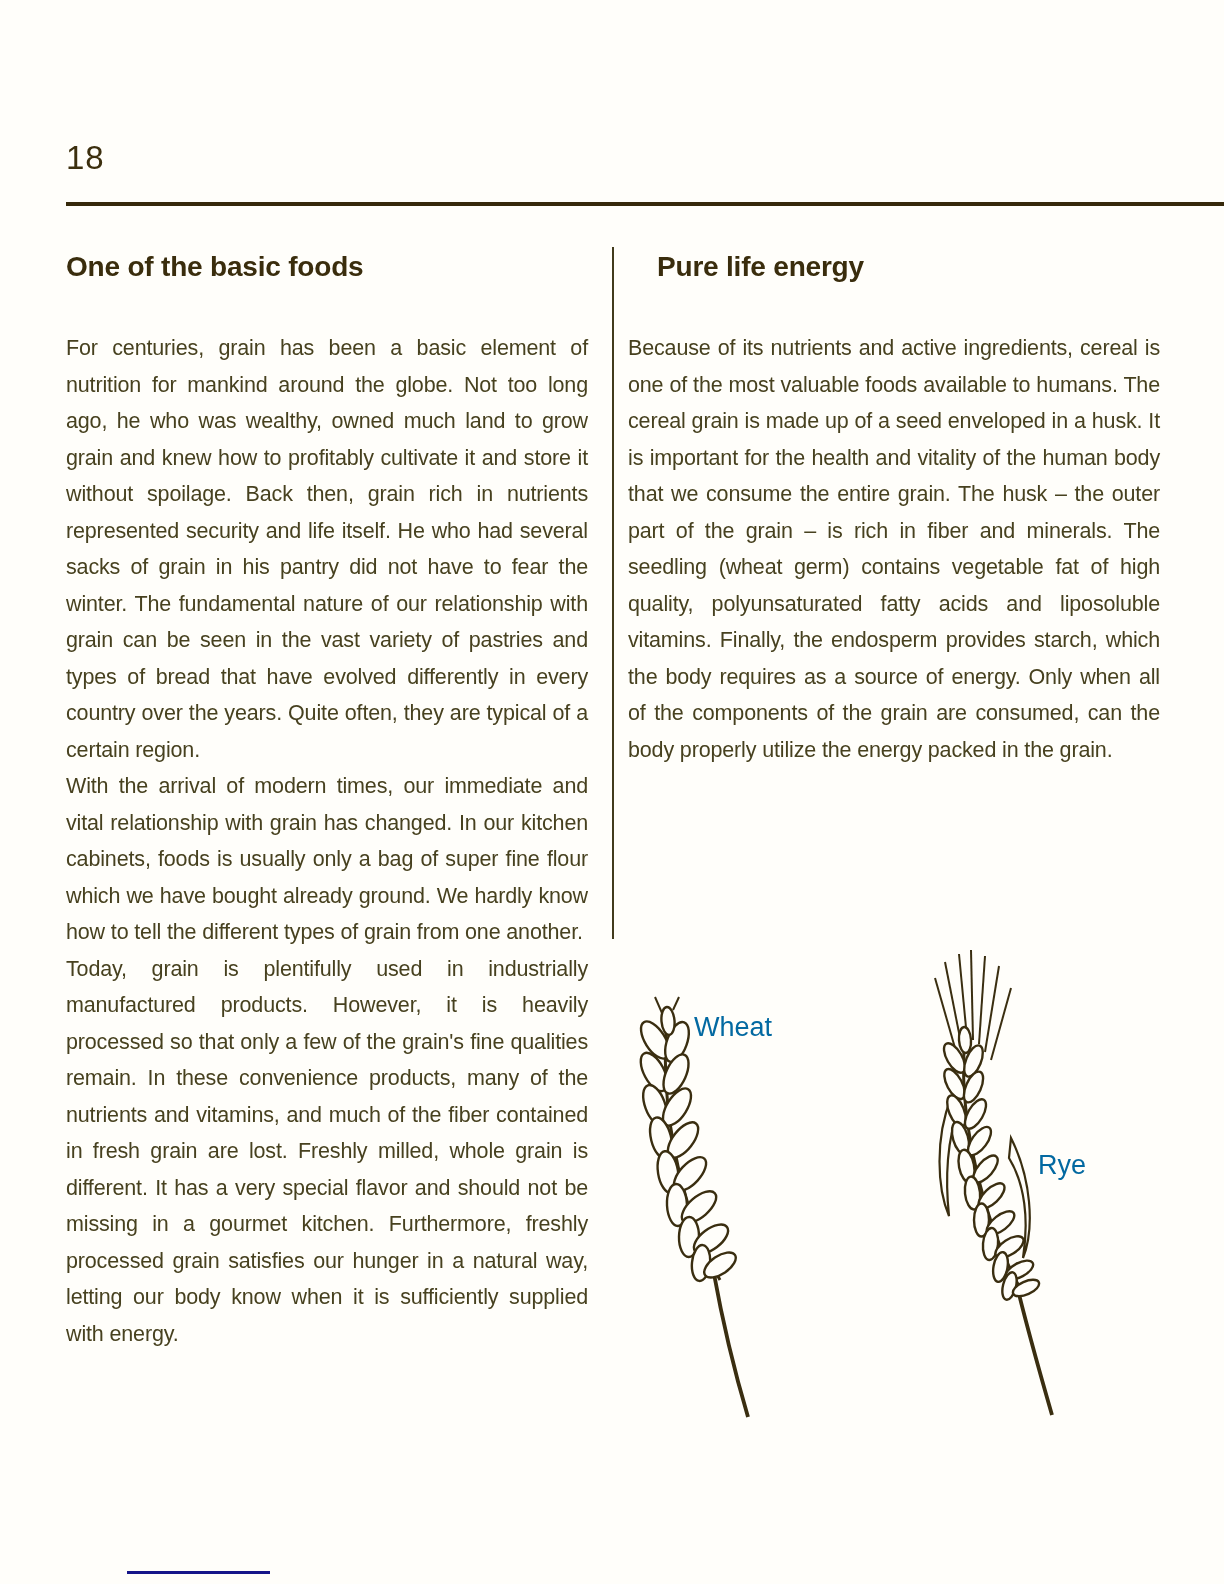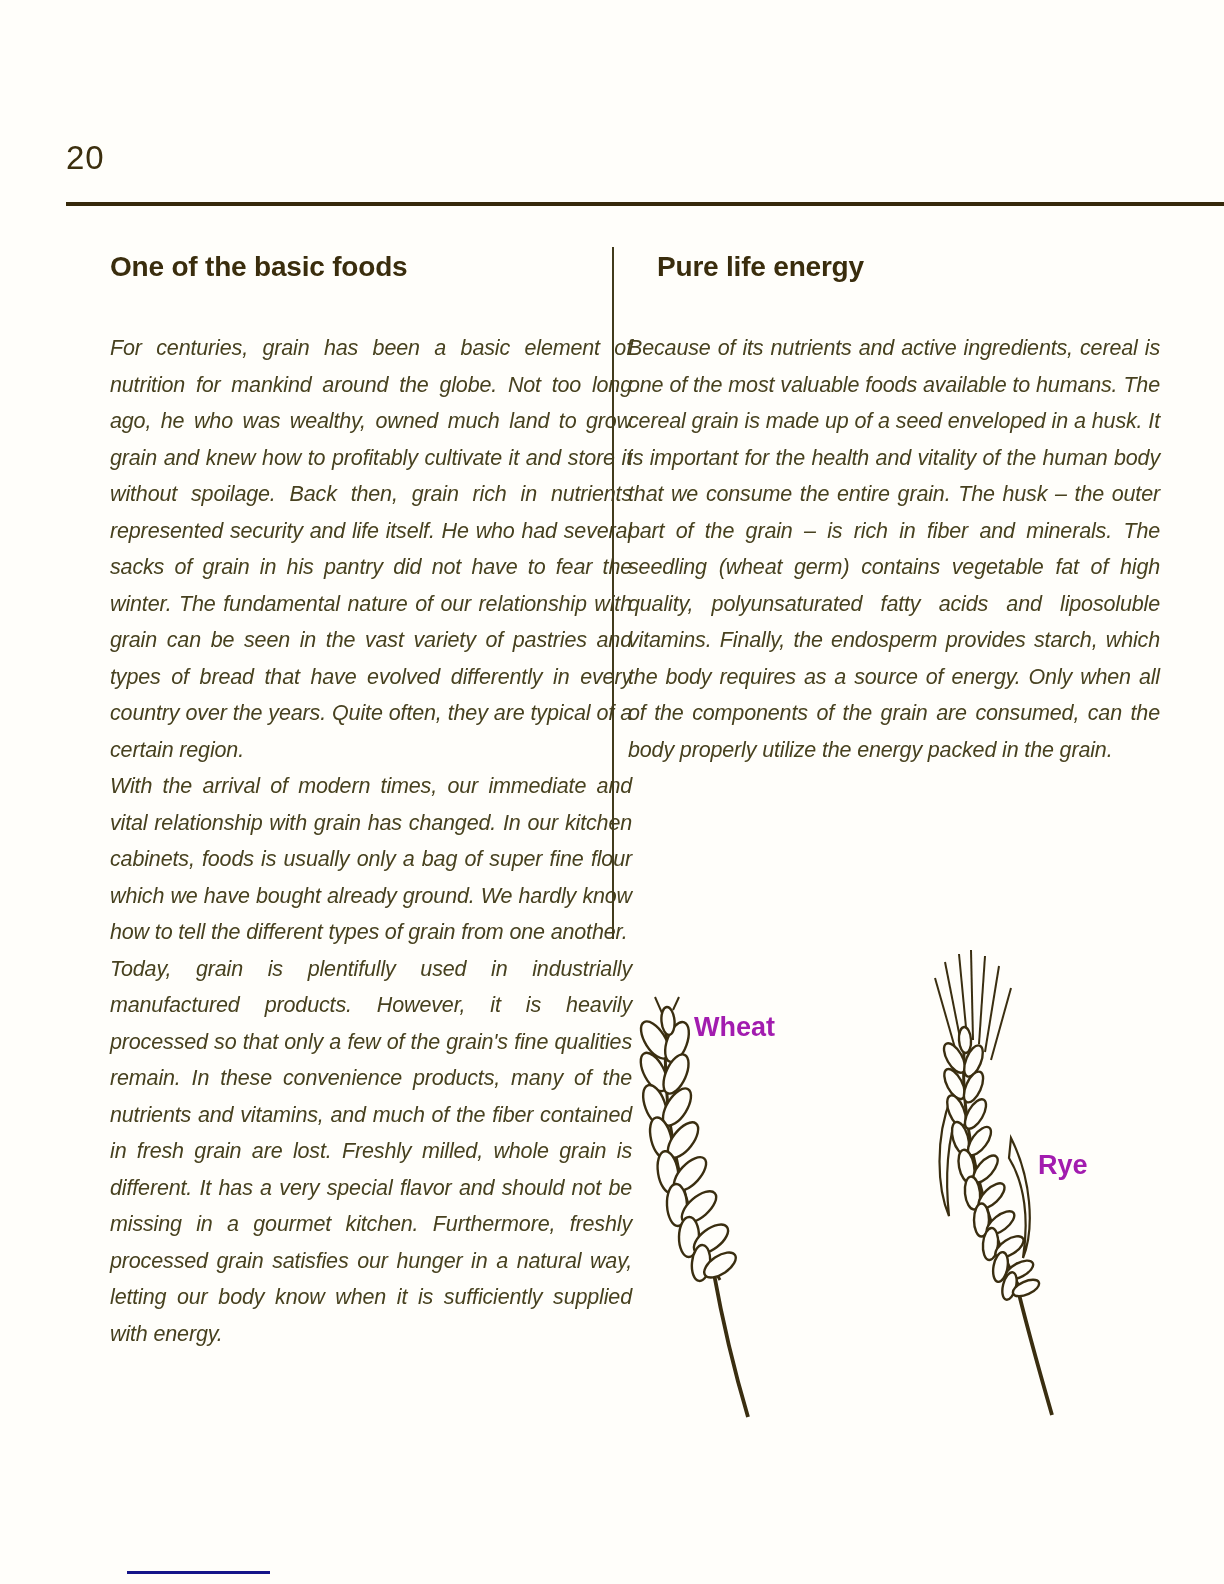--- a/index.html
+++ b/index.html
@@ -29,52 +29,51 @@
     font-size:28px;line-height:35px;
     font-weight:bold;color:#3a2d0d;
     letter-spacing:-0.2px;
   }
   .column p{
     margin:0;
     font-size:21.5px;line-height:36.5px;
     text-align:justify;
     letter-spacing:-0.15px;
     color:#47411f;
-    font-style:italic;
   }
-  #left-col{left:66px;width:522px;margin-left:44px;}
+  #left-col{left:66px;width:522px;}
   #right-col{left:628px;width:532px;}
   #right-col h2{margin-left:29px;}
   .col-divider{
     position:absolute;left:612px;top:247px;
     width:2px;height:692px;background:#423b1c;
   }
   .illus{position:absolute;}
   #wheat-illus{left:628px;top:995px;width:130px;height:430px;}
   #rye-illus{left:915px;top:948px;width:150px;height:470px;}
   .illus-label{
     position:absolute;
-    font-size:27px;line-height:30px;color:#a21caf;font-weight:bold;
+    font-size:27px;line-height:30px;color:#0369a1;
   }
   #wheat-label{left:694px;top:1012px;}
   #rye-label{left:1038px;top:1150px;}
   .footer-line{
     position:absolute;left:127px;top:1571px;
     width:143px;height:3px;background:#15158a;
   }
   svg .grain{fill:#fffefa;stroke:#3a2e10;stroke-width:2.4;}
   svg .rachis{fill:none;stroke:#3a2e10;stroke-width:3;}
   svg .stem{fill:none;stroke:#3a2e10;stroke-width:3.8;}
   svg .awn{fill:none;stroke:#3a2e10;stroke-width:2;}
   svg .leaf{fill:#fffefa;stroke:#3a2e10;stroke-width:2.2;}
 </style>
 </head>
 <body>
 
-<div class="page-number">20</div>
+<div class="page-number">18</div>
 
 <div class="top-rule"></div>
 
 <div class="column" id="left-col">
   <h2>One of the basic foods</h2>
   <p>For centuries, grain has been a basic element of nutrition for mankind around the globe. Not too long ago, he who was wealthy, owned much land to grow grain and knew how to profitably cultivate it and store it without spoilage. Back then, grain rich in nutrients represented security and life itself. He who had several sacks of grain in his pantry did not have to fear the winter. The fundamental nature of our relationship with grain can be seen in the vast variety of pastries and types of bread that have evolved differently in every country over the years. Quite often, they are typical of a certain region.</p>
   <p>With the arrival of modern times, our immediate and vital relationship with grain has changed. In our kitchen cabinets, foods is usually only a bag of super fine flour which we have bought already ground. We hardly know how to tell the different types of grain from one another.</p>
   <p>Today, grain is plentifully used in industrially manufactured products. However, it is heavily processed so that only a few of the grain's fine qualities remain. In these convenience products, many of the nutrients and vitamins, and much of the fiber contained in fresh grain are lost. Freshly milled, whole grain is different. It has a very special flavor and should not be missing in a gourmet kitchen. Furthermore, freshly processed grain satisfies our hunger in a natural way, letting our body know when it is sufficiently supplied with energy.</p>
 </div>
 

